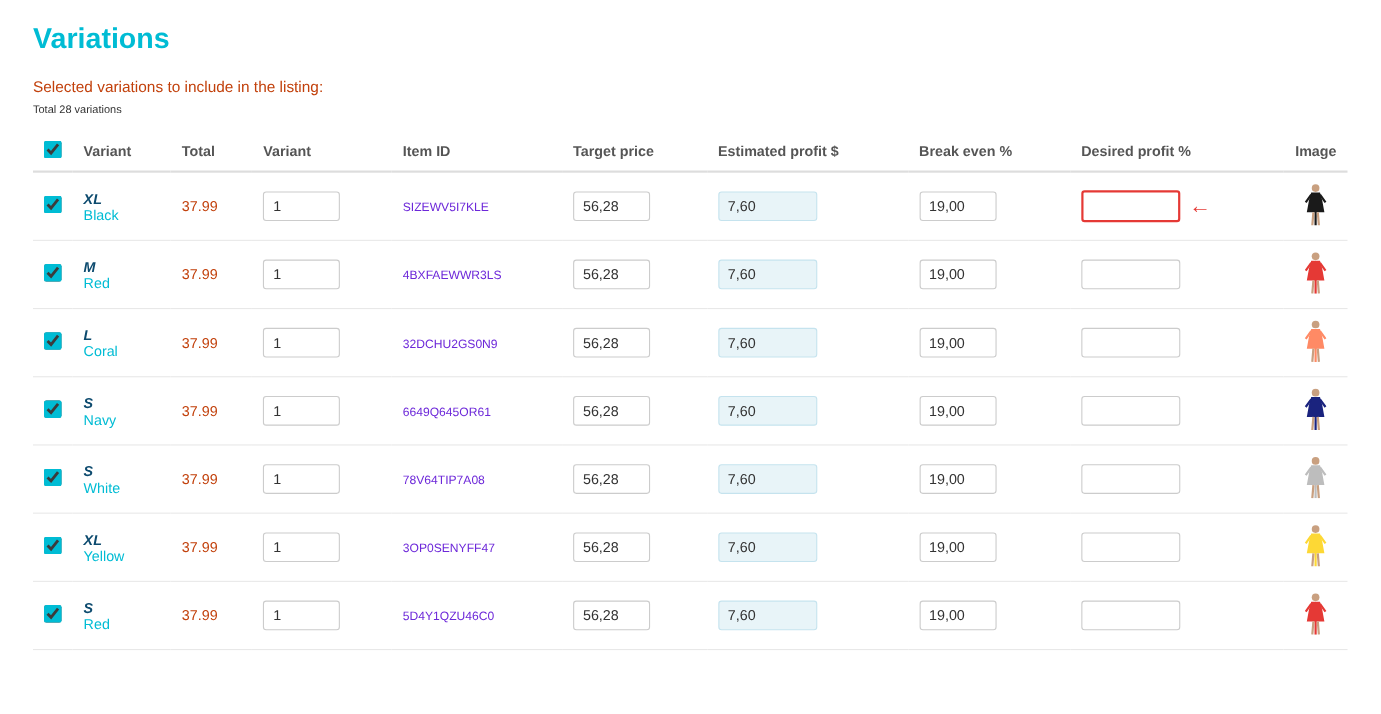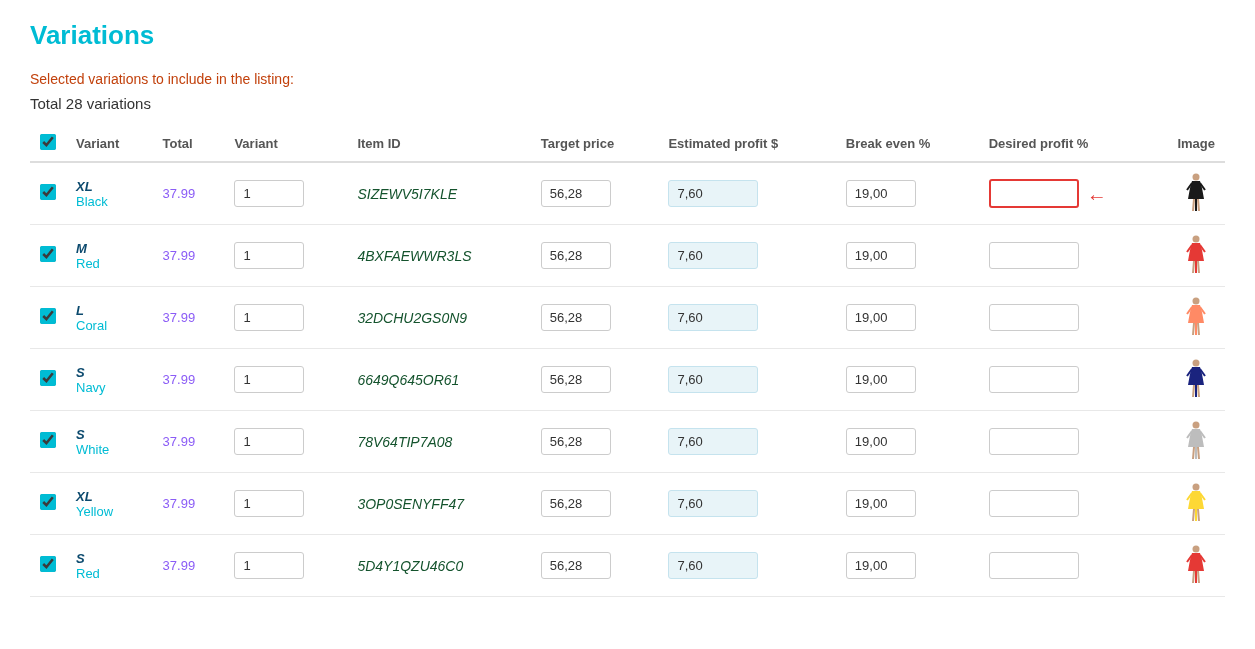--- a/index.html
+++ b/index.html
@@ -17,21 +17,21 @@
       margin-bottom: 20px;
     }
     .subtitle {
       color: #c2410c;
       margin-bottom: 8px;
       font-size: 14px;
     }
     .total-count {
       color: #333;
       margin-bottom: 14px;
-      font-size: 15px;
+      font-size: 10px;
     }
     table {
       width: 100%;
       border-collapse: collapse;
     }
     thead tr {
       border-bottom: 2px solid #ddd;
     }
     thead th {
       padding: 8px 10px;
@@ -64,21 +64,21 @@
       padding: 5px 8px;
       font-size: 13px;
       width: 70px;
       color: #333;
       outline: none;
     }
     .qty-input {
       width: 60px;
     }
     .price-cell {
-      color: #8b5cf6;
+      color: #c2410c;
       font-size: 13px;
     }
     .estimated-profit {
       background: #e8f4f8;
       border: 1px solid #c5e3ee;
       border-radius: 3px;
       padding: 5px 8px;
       width: 90px;
       display: inline-block;
       color: #333;
@@ -125,24 +125,23 @@
       height: 16px;
       cursor: pointer;
       accent-color: #00bcd4;
     }
     .header-checkbox {
       width: 16px;
       height: 16px;
       accent-color: #00bcd4;
     }
     .item-id-link {
-      color: #14532d;
+      color: #6d28d9;
       text-decoration: none;
-      font-size: 14px;
-      font-style: italic;
+      font-size: 11px;
     }
     .target-price-input {
       width: 80px;
     }
     th:last-child, td:last-child {
     }
   </style>
 </head>
 <body>
 

